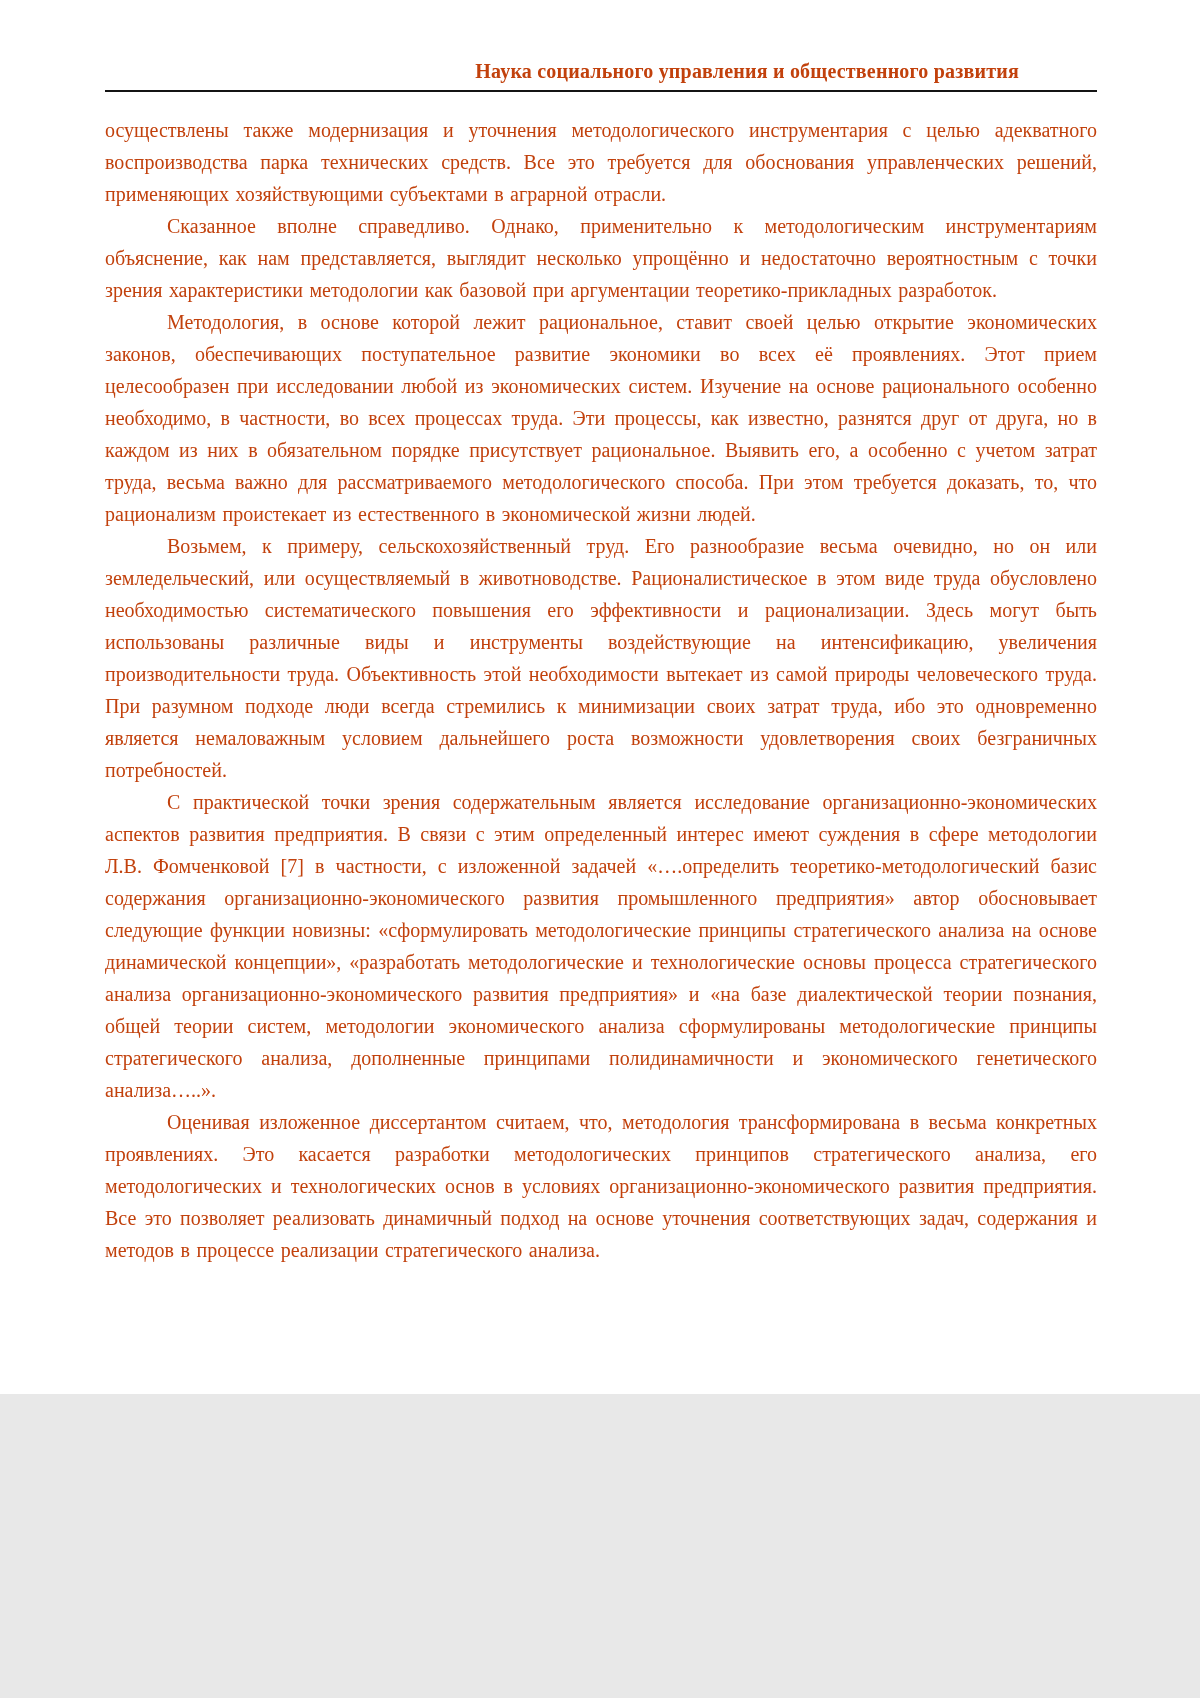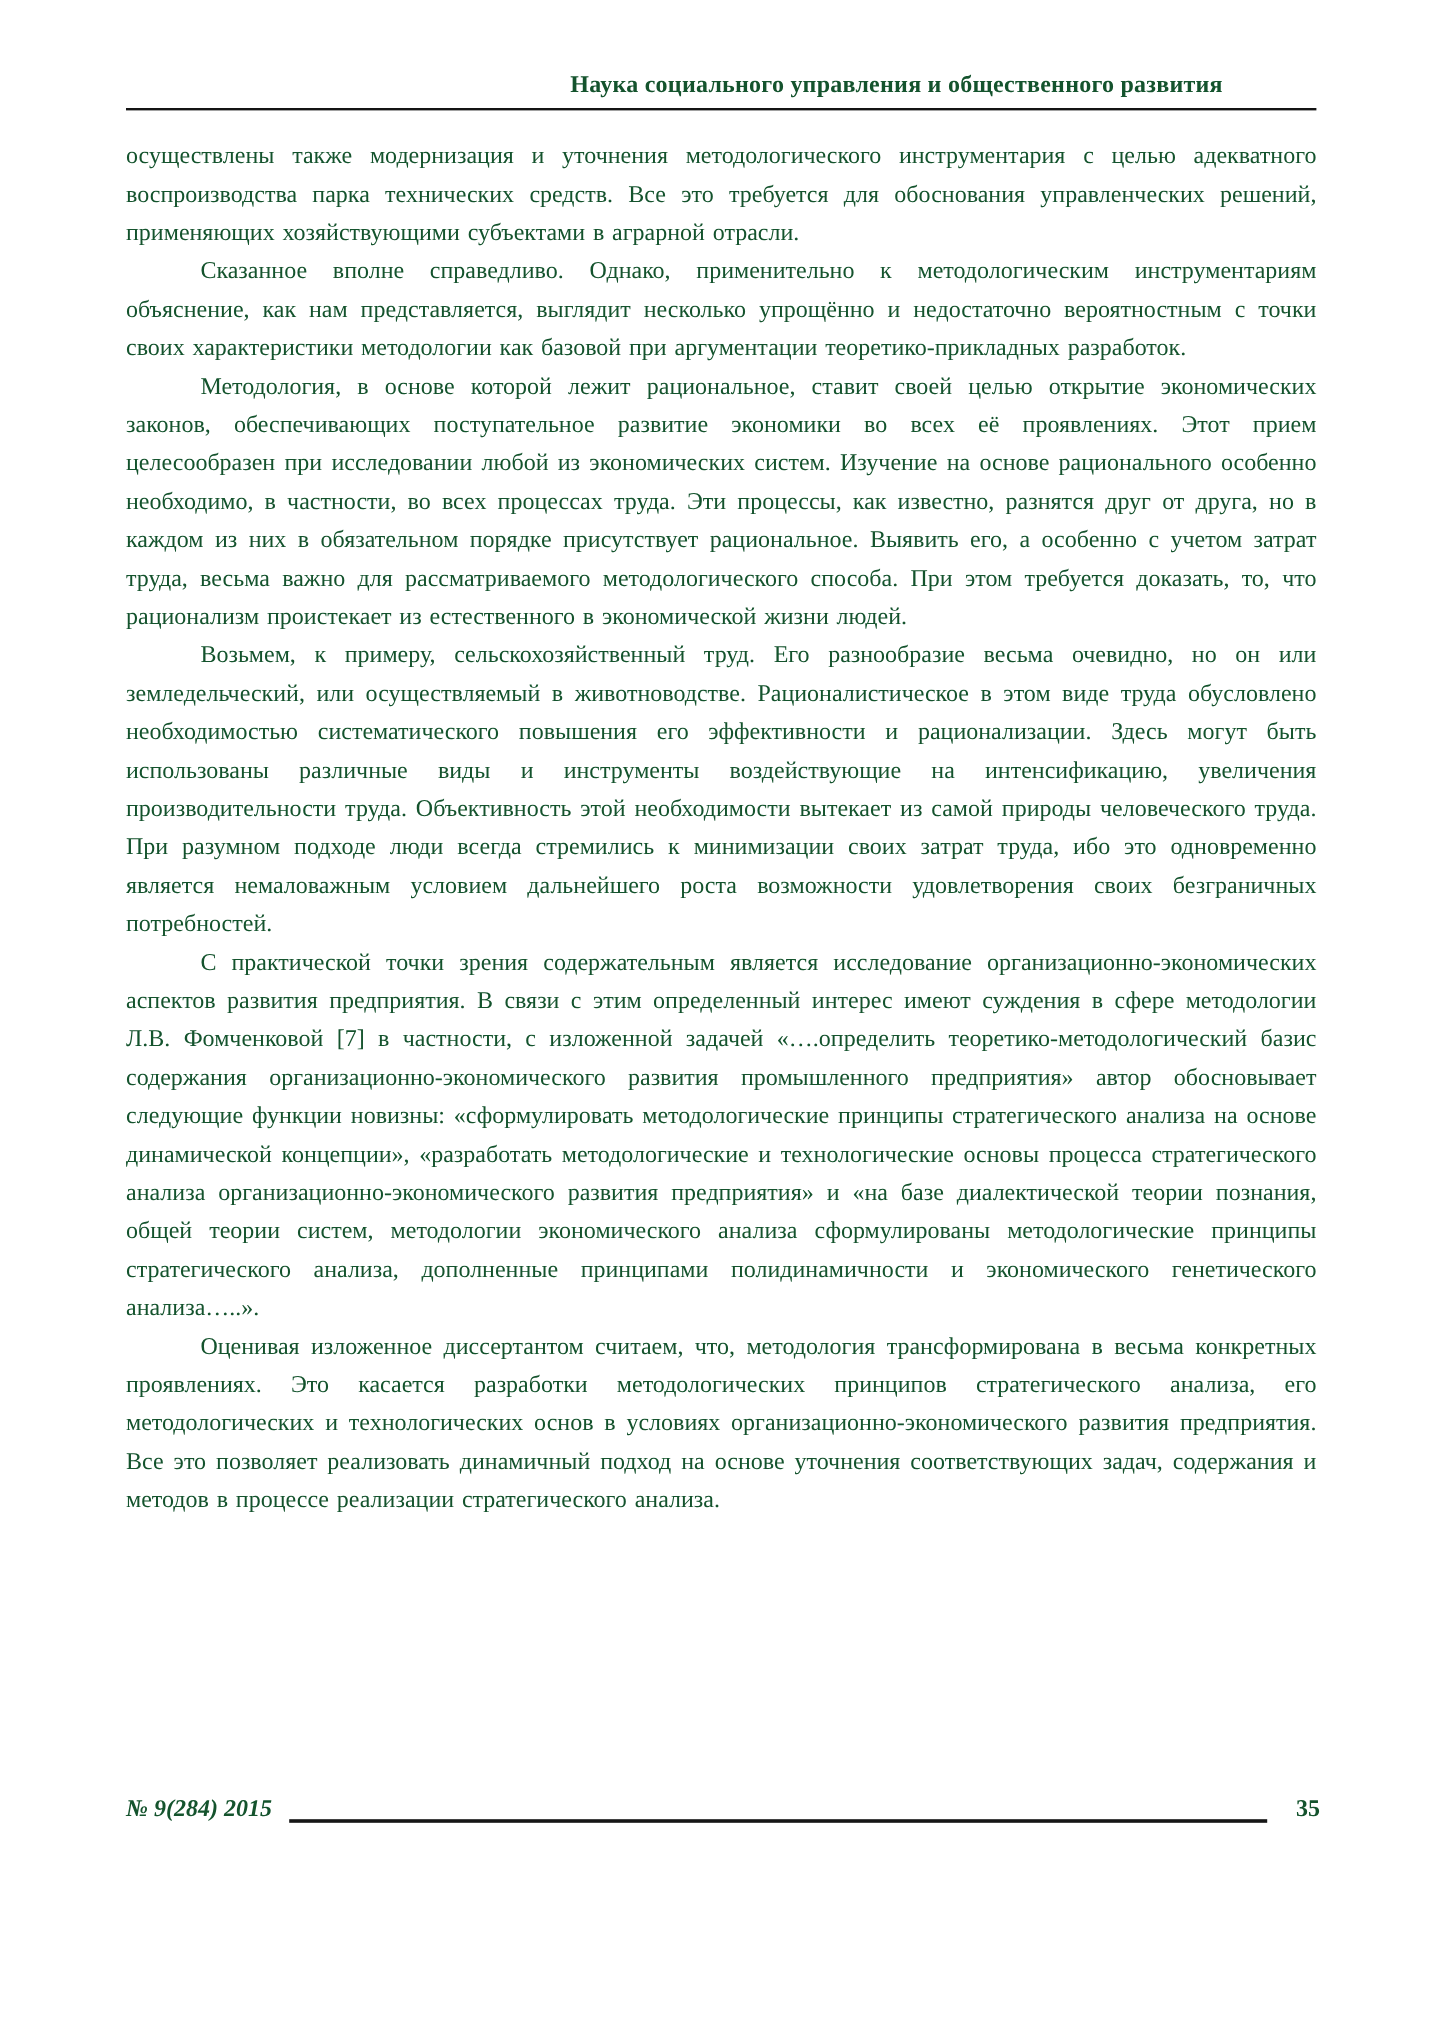--- a/index.html
+++ b/index.html
@@ -1,24 +1,24 @@
 <!DOCTYPE html>
 <html><head>
 <meta charset="utf-8">
 <style>
   * { margin:0; padding:0; box-sizing:border-box; }
   html,body { background:#e8e8e8; }
   .page {
     position:relative;
     width:1200px;
-    height:1698px;
+    height:1394px;
     margin:0 auto;
     background:#ffffff;
     font-family:"Liberation Serif", serif;
-    color:#14532d;
+    color:#c2410c;
     overflow:hidden;
   }
   .content {
     position:absolute;
     left:105px;
     right:103px;
     top:60px;
   }
   .page-header {
     border-bottom:2px solid #141414;
@@ -76,21 +76,21 @@
 <div class="page">
 
   <div class="content">
 
     <div class="page-header">
       <div class="header-title">Наука социального управления и общественного развития</div>
     </div>
 
     <div class="article-body">
       <p class="no-indent">осуществлены также модернизация и уточнения методологического инструментария с целью адекватного воспроизводства парка технических средств. Все это требуется для обоснования управленческих решений, применяющих хозяйствующими субъектами в аграрной отрасли.</p>
-      <p>Сказанное вполне справедливо. Однако, применительно к методологическим инструментариям объяснение, как нам представляется, выглядит несколько упрощённо и недостаточно вероятностным с точки своих характеристики методологии как базовой при аргументации теоретико-прикладных разработок.</p>
+      <p>Сказанное вполне справедливо. Однако, применительно к методологическим инструментариям объяснение, как нам представляется, выглядит несколько упрощённо и недостаточно вероятностным с точки зрения характеристики методологии как базовой при аргументации теоретико-прикладных разработок.</p>
       <p>Методология, в основе которой лежит рациональное, ставит своей целью открытие экономических законов, обеспечивающих поступательное развитие экономики во всех её проявлениях. Этот прием целесообразен при исследовании любой из экономических систем. Изучение на основе рационального особенно необходимо, в частности, во всех процессах труда. Эти процессы, как известно, разнятся друг от друга, но в каждом из них в обязательном порядке присутствует рациональное. Выявить его, а особенно с учетом затрат труда, весьма важно для рассматриваемого методологического способа. При этом требуется доказать, то, что рационализм проистекает из естественного в экономической жизни людей.</p>
       <p>Возьмем, к примеру, сельскохозяйственный труд. Его разнообразие весьма очевидно, но он или земледельческий, или осуществляемый в животноводстве. Рационалистическое в этом виде труда обусловлено необходимостью систематического повышения его эффективности и рационализации. Здесь могут быть использованы различные виды и инструменты воздействующие на интенсификацию, увеличения производительности труда. Объективность этой необходимости вытекает из самой природы человеческого труда. При разумном подходе люди всегда стремились к минимизации своих затрат труда, ибо это одновременно является немаловажным условием дальнейшего роста возможности удовлетворения своих безграничных потребностей.</p>
       <p>С практической точки зрения содержательным является исследование организационно-экономических аспектов развития предприятия. В связи с этим определенный интерес имеют суждения в сфере методологии Л.В. Фомченковой [7] в частности, с изложенной задачей «….определить теоретико-методологический базис содержания организационно-экономического развития промышленного предприятия» автор обосновывает следующие функции новизны: «сформулировать методологические принципы стратегического анализа на основе динамической концепции», «разработать методологические и технологические основы процесса стратегического анализа организационно-экономического развития предприятия» и «на базе диалектической теории познания, общей теории систем, методологии экономического анализа сформулированы методологические принципы стратегического анализа, дополненные принципами полидинамичности и экономического генетического анализа…..».</p>
       <p>Оценивая изложенное диссертантом считаем, что, методология трансформирована в весьма конкретных проявлениях. Это касается разработки методологических принципов стратегического анализа, его методологических и технологических основ в условиях организационно-экономического развития предприятия. Все это позволяет реализовать динамичный подход на основе уточнения соответствующих задач, содержания и методов в процессе реализации стратегического анализа.</p>
     </div>
 
   </div>
 
   <div class="page-footer">
     <span class="footer-issue">№ 9(284) 2015</span>

